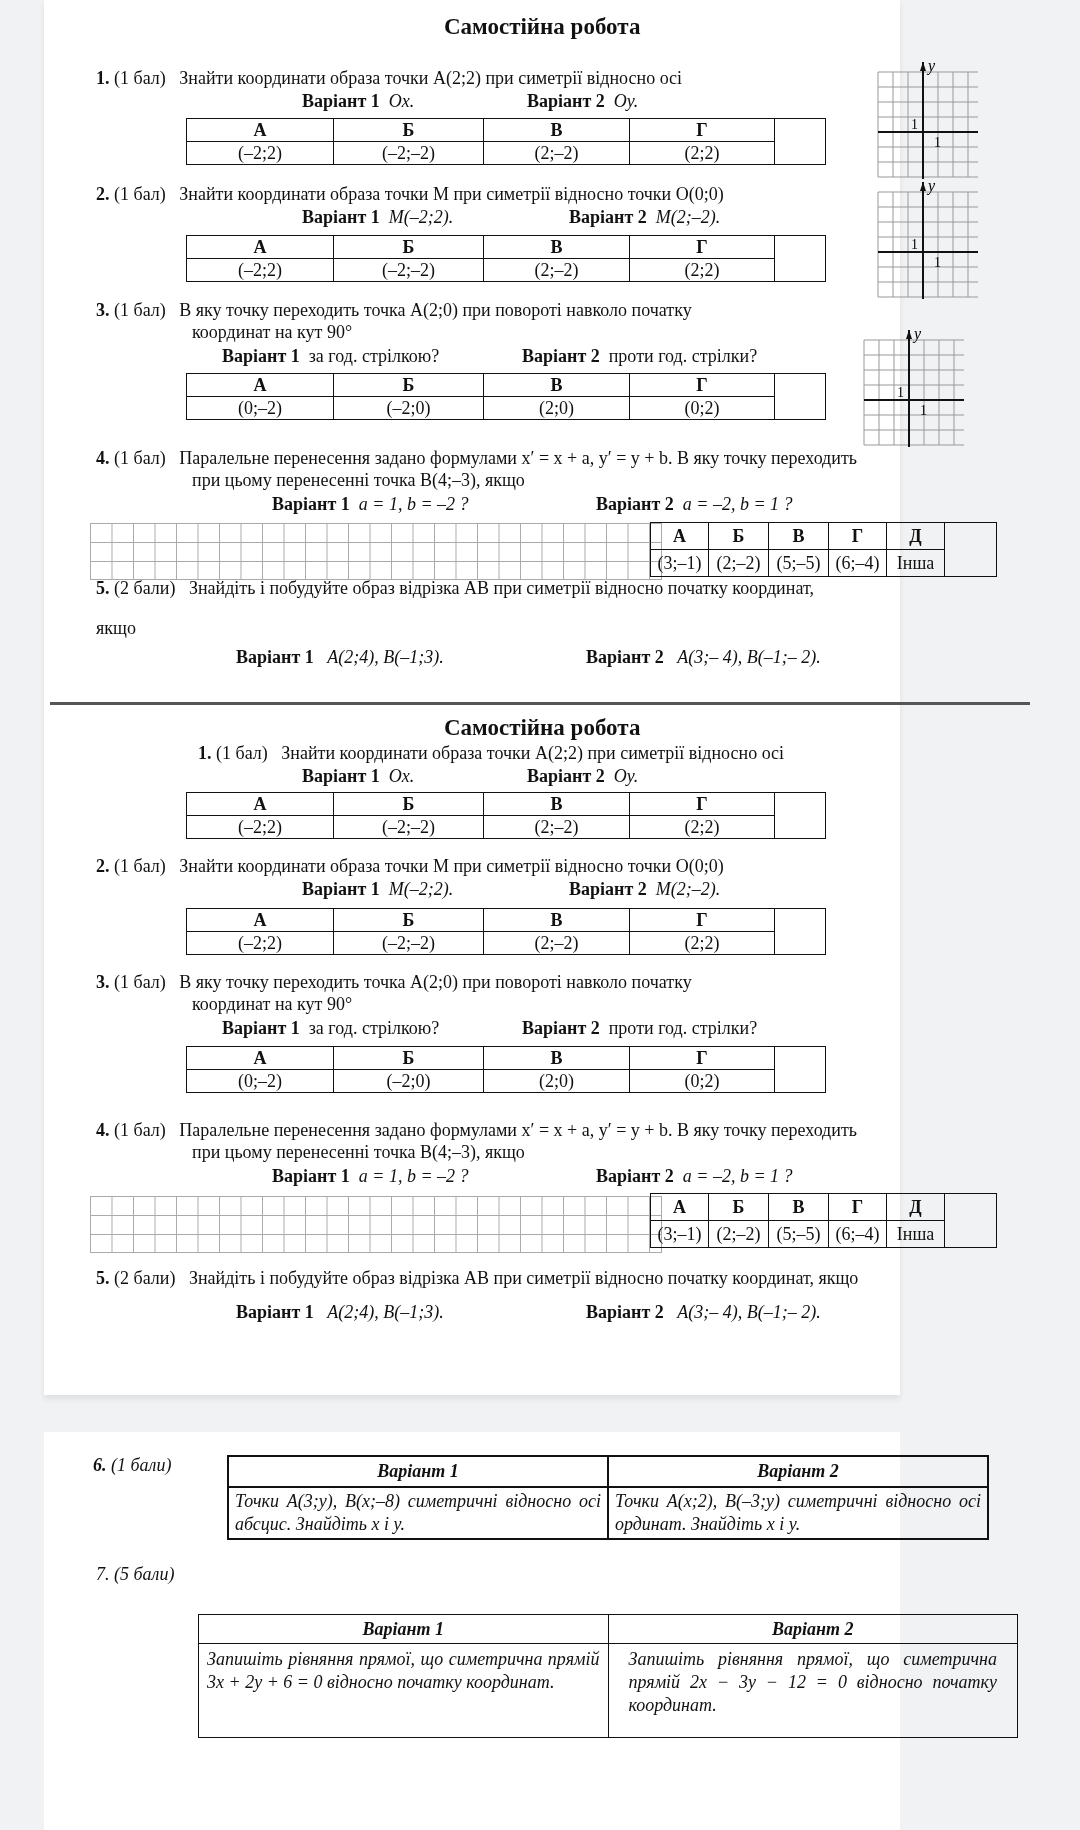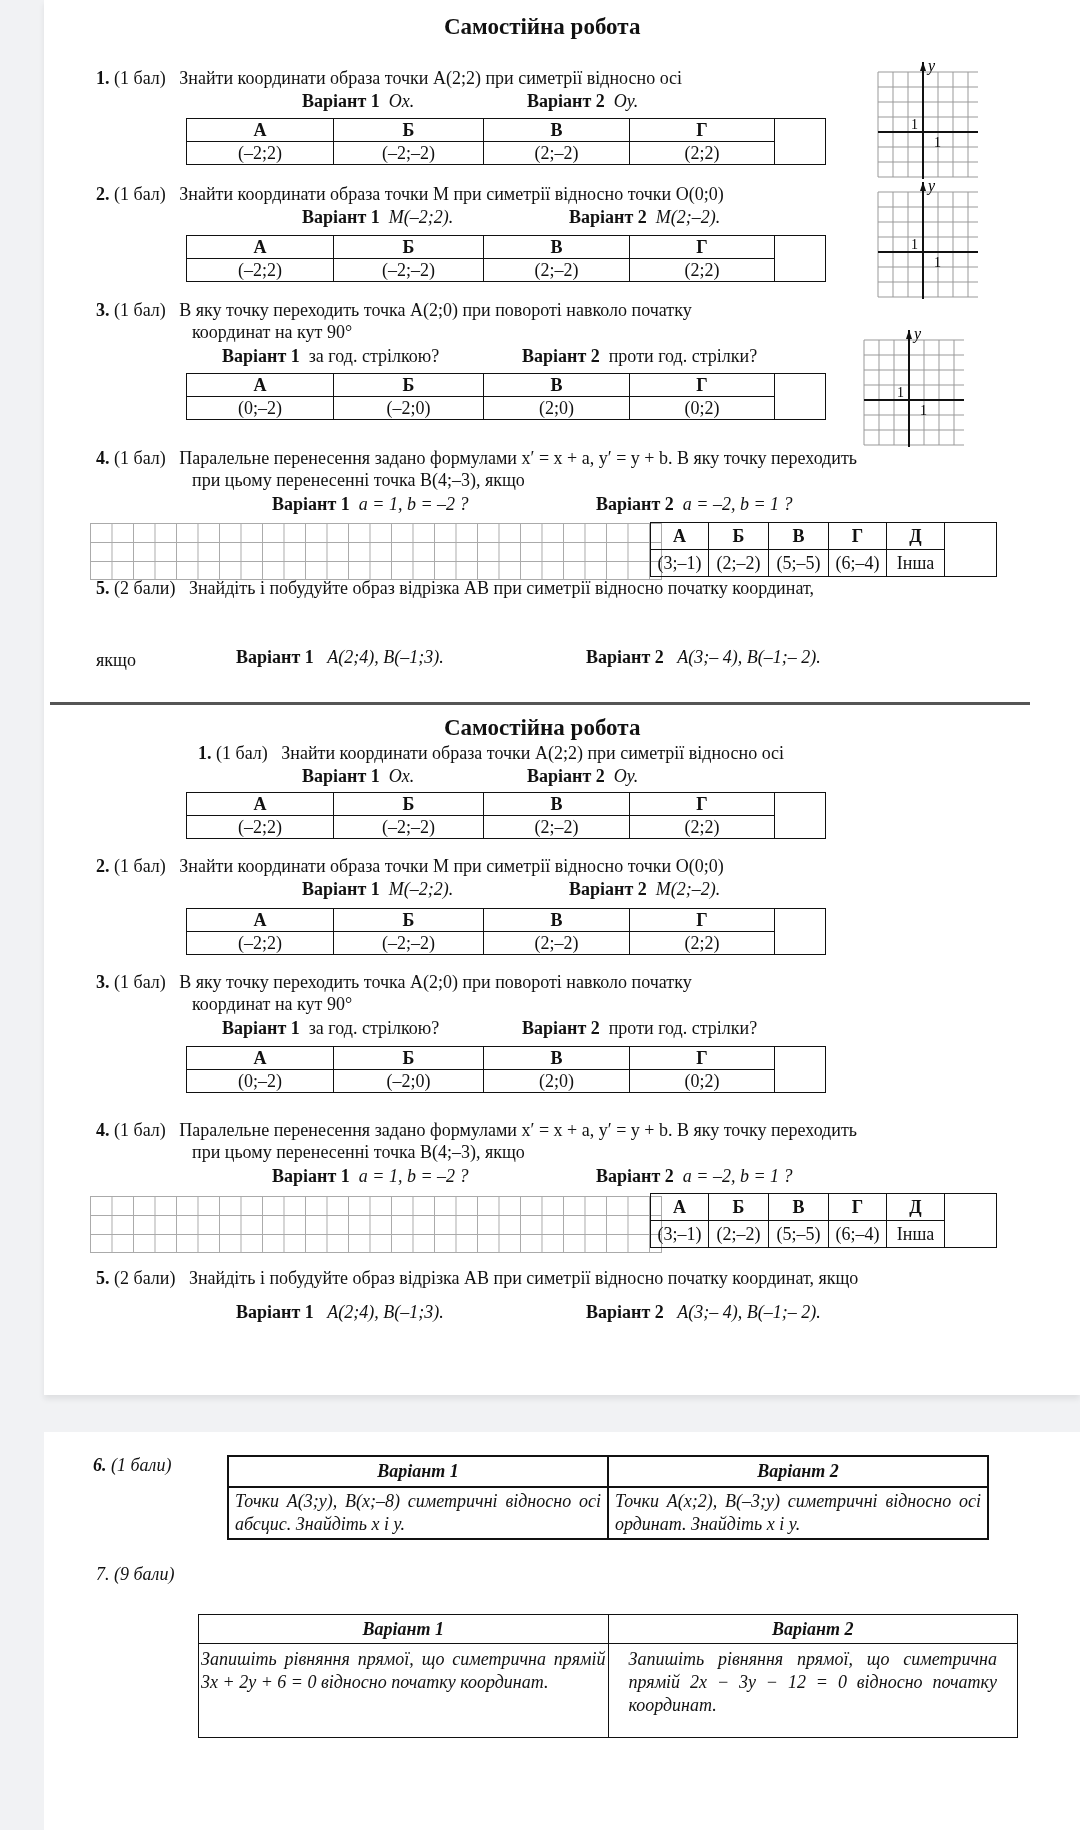--- a/index.html
+++ b/index.html
@@ -1,18 +1,18 @@
 <!DOCTYPE html>
 <html><head>
 <meta charset="utf-8">
 <style>
   * { box-sizing: border-box; margin: 0; padding: 0; }
   html, body { width: 1080px; height: 1830px; background: #f1f2f4; overflow: hidden; }
   body { position: relative; font-family: "Liberation Serif", "DejaVu Serif", serif; color: #111; }
-  .page { position: absolute; left: 44px; width: 1036px; background: #fff; }
+  .page { position: absolute; left: 44px; width: 856px; background: #fff; }
   #page1 { top: 0; height: 1395px; box-shadow: 0 4px 6px rgba(0,0,0,0.08); }
   #page2 { top: 1432px; height: 398px; font-style: italic; }
   .abs { position: absolute; white-space: nowrap; }
   .title { font-weight: bold; font-size: 23px; }
   .line { font-size: 18px; }
   .line b { font-weight: bold; }
   .var { font-size: 18px; }
   .var b { font-weight: bold; }
   table.ans { position: absolute; border-collapse: collapse; font-size: 18px; }
   table.ans td { border: 1.5px solid #111; text-align: center; height: 23px; padding: 0 2px; }
@@ -217,21 +217,21 @@
           <td>Інша</td>
         </tr>
   </tbody>
     </table>
 
   <div class="abs line" style="left:52px;top:578px;">
     <b>5.</b>
     <span>(2 бали)</span>&nbsp;&nbsp;
     <span>Знайдіть і побудуйте образ відрізка AB при симетрії відносно початку координат,</span>
   </div>
-  <div class="abs line" style="left:52px;top:650px;">якщо</div>
+  <div class="abs line" style="left:52px;top:618px;">якщо</div>
   <div class="abs var" style="left:192px;top:647px;"><b>Варіант 1</b>&nbsp;&nbsp;&nbsp;<i>A(2;4), B(–1;3).</i></div>
   <div class="abs var" style="left:542px;top:647px;"><b>Варіант 2</b>&nbsp;&nbsp;&nbsp;<i>A(3;– 4), B(–1;– 2).</i></div>
 
   <div class="sep" style="top:702px;"></div>
 
   <div class="abs title" style="left:400px;top:715px;">Самостійна робота</div>
 
   <div class="abs line" style="left:154px;top:743px;">
     <b>1.</b>
     <span>(1 бал)</span>&nbsp;&nbsp;
@@ -357,26 +357,26 @@
           <td style="width:50%">Варіант 1</td>
           <td>Варіант 2</td>
         </tr>
     <tr>
           <td>Точки A(3;y), B(x;–8) симетричні відносно осі абсцис. Знайдіть x і y.</td>
           <td>Точки A(x;2), B(–3;y) симетричні відносно осі ординат. Знайдіть x і y.</td>
         </tr>
   </tbody>
     </table>
 
-  <div class="abs line" style="left:52px;top:132px;">7. (9 бали)</div>
+  <div class="abs line" style="left:52px;top:132px;">7. (5 бали)</div>
   <table class="var-table" style="left:154px;top:182px;width:820px;">
     <tbody>
         <tr class="hd" style="height:29px">
           <td style="width:50%">Варіант 1</td>
           <td>Варіант 2</td>
         </tr>
     <tr style="height:94px">
-          <td style="padding:4px 2px">Запишіть рівняння прямої, що симетрична прямій 3x + 2y + 6 = 0 відносно початку координат.</td>
+          <td style="padding:4px 8px">Запишіть рівняння прямої, що симетрична прямій 3x + 2y + 6 = 0 відносно початку координат.</td>
           <td style="padding:4px 20px 4px 20px">Запишіть рівняння прямої, що симетрична прямій 2x − 3y − 12 = 0 відносно початку координат.</td>
         </tr>
   </tbody>
     </table>
 </div>
 
 </body></html>

